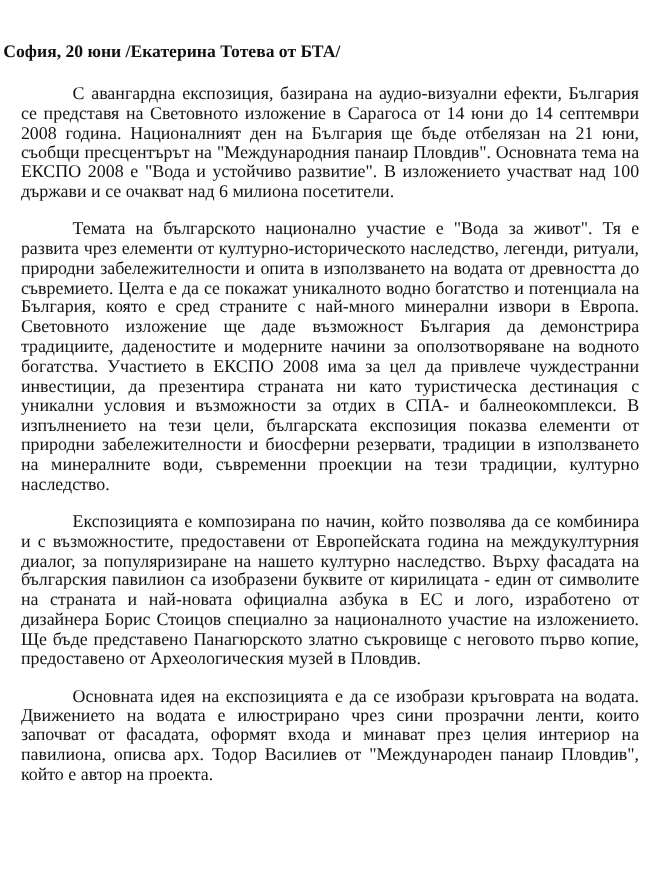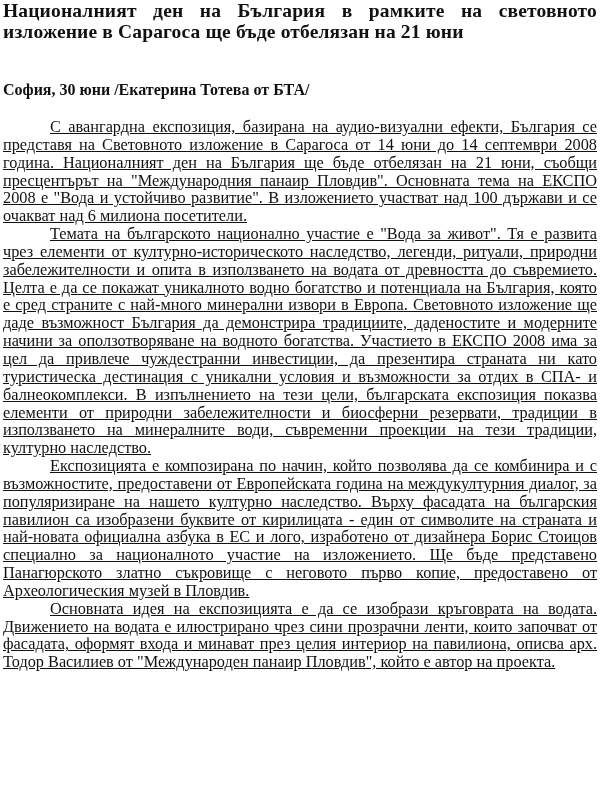--- a/index.html
+++ b/index.html
@@ -37,31 +37,29 @@
       line-height: 18px;
       margin: 39px 0 0 0;
     }
     .body {
       margin-top: 19px;
       font-family: "Liberation Serif", "DejaVu Serif", serif;
       font-size: 16.3px;
       line-height: 17.85px;
     }
     .body p {
-      margin: 0;
+      margin: 16px;
       text-indent: 47px;
       text-align: justify;
-      text-decoration: underline;
     }
   </style>
 </head>
 <body>
 
 <div class="page">
-  <h1 class="title">Националният ден на България в рамките на световното изложение в Сарагоса ще бъде отбелязан на 21 юни</h1>
-  <div class="byline">София, 30 юни /Екатерина Тотева от БТА/</div>
+  <div class="byline">София, 20 юни /Екатерина Тотева от БТА/</div>
   <div class="body">
     <p>С авангардна експозиция, базирана на аудио-визуални ефекти, България  се представя на Световното изложение в Сарагоса от 14 юни до 14 септември 2008 година. Националният ден на България ще бъде отбелязан на 21 юни, съобщи пресцентърът на "Международния панаир Пловдив". Основната тема на ЕКСПО 2008 е "Вода и устойчиво развитие". В изложението участват над 100 държави и се очакват над 6 милиона посетители.</p>
     <p>Темата на българското национално участие е "Вода за живот". Тя е развита чрез елементи от  културно-историческото наследство, легенди, ритуали, природни забележителности и опита в използването на водата от древността до съвремието. Целта е да се покажат уникалното водно богатство и потенциала на България, която е сред страните с най-много минерални извори в Европа. Световното изложение ще даде възможност България да демонстрира традициите, даденостите и модерните начини за оползотворяване на водното богатства. Участието в ЕКСПО 2008 има за цел да привлече чуждестранни инвестиции, да презентира страната ни като туристическа дестинация с уникални условия и възможности за отдих в СПА- и балнеокомплекси. В изпълнението на тези цели, българската експозиция показва елементи от природни забележителности и биосферни резервати, традиции в използването на минералните води, съвременни проекции на тези традиции, културно наследство.</p>
     <p>Експозицията е композирана по начин, който позволява да се комбинира  и с възможностите, предоставени от Европейската година на междукултурния диалог, за популяризиране на нашето културно наследство. Върху фасадата на българския павилион са изобразени буквите от кирилицата - един от символите на страната и най-новата официална азбука в ЕС и лого, изработено от дизайнера Борис Стоицов специално за националното участие на изложението. Ще бъде представено Панагюрското златно съкровище с неговото първо копие, предоставено от Археологическия музей в Пловдив.</p>
     <p>Основната идея на експозицията е да се изобрази кръговрата на водата. Движението на водата е илюстрирано чрез сини прозрачни ленти, които започват от фасадата, оформят входа и минават през целия интериор на павилиона, описва арх. Тодор Василиев от "Международен панаир Пловдив", който е автор на проекта.</p>
   </div>
 </div>
 
 </body></html>

